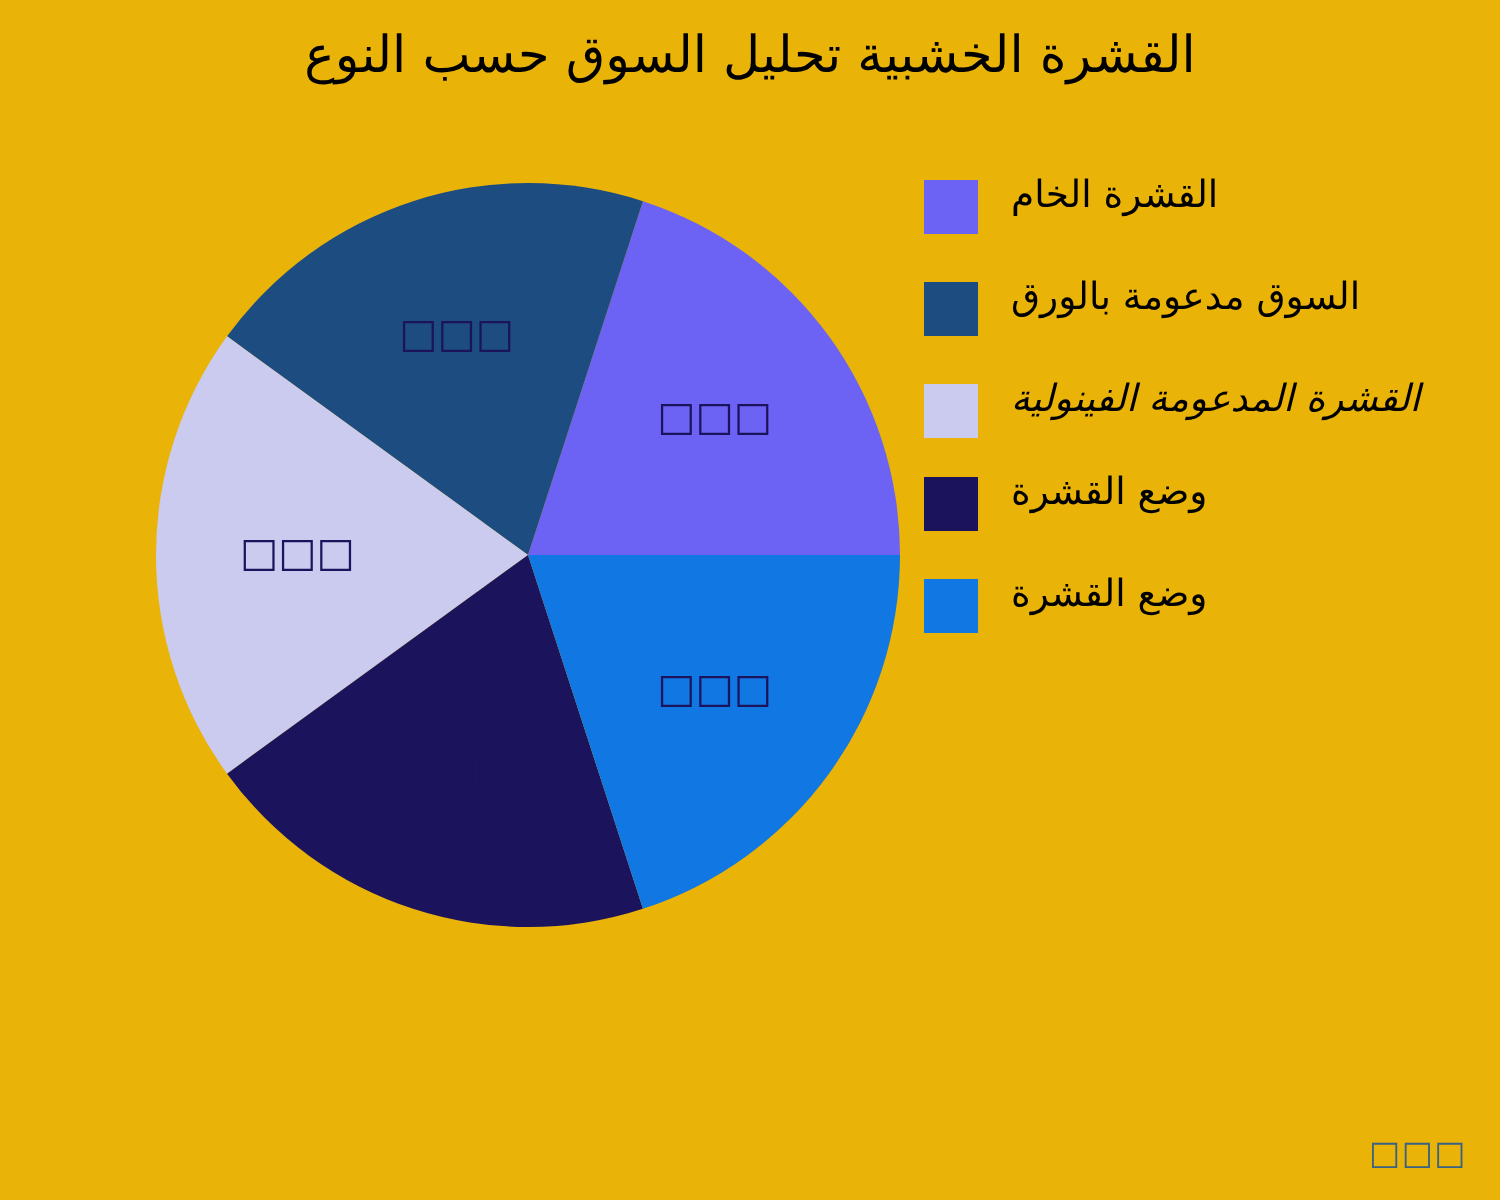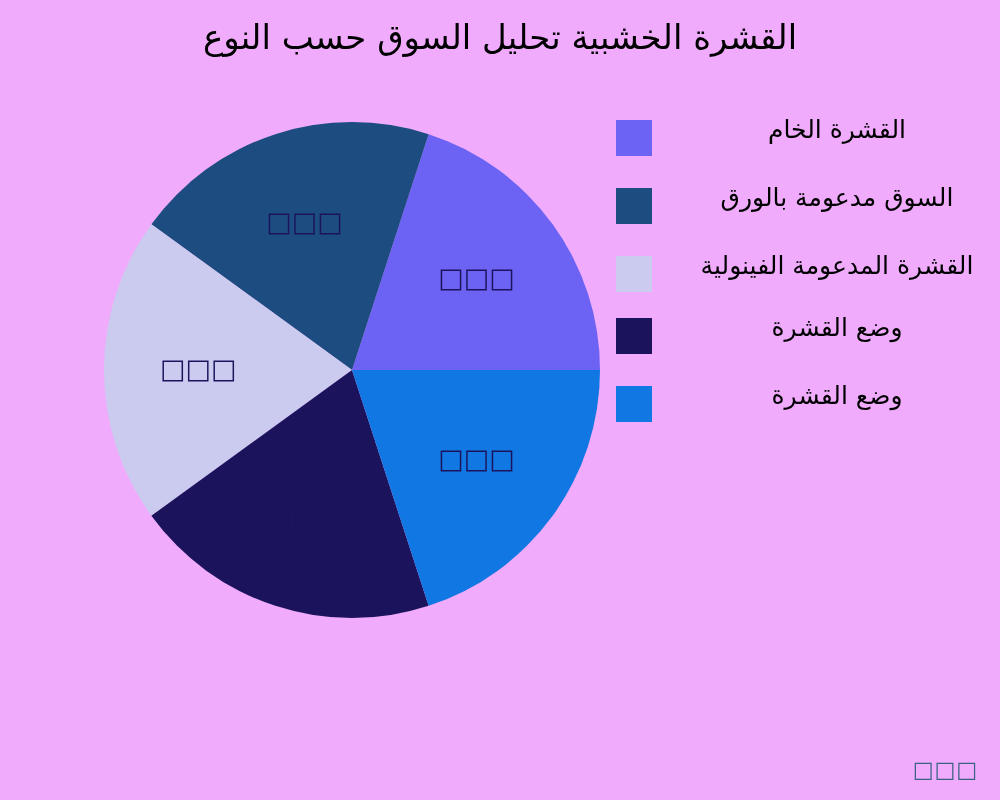--- a/index.html
+++ b/index.html
@@ -9,21 +9,21 @@
     height: 800px;
     background: #ffffff;
     font-family: "DejaVu Sans", sans-serif;
     overflow: hidden;
   }
 
   #figure {
     position: relative;
     width: 1000px;
     height: 800px;
-    background: #f0abfc;
+    background: #eab308;
   }
 
   
   #chart-title {
     position: absolute;
     left: 0;
     top: 18px;
     width: 1000px;
     text-align: center;
     font-family: "DejaVu Sans", sans-serif;
@@ -74,24 +74,24 @@
     margin-top: 4px;
   }
   .legend-label {
     margin-left: 22px;
     font-family: "DejaVu Sans", sans-serif;
     font-size: 25px;
     color: #000000;
     line-height: 1.12;
     direction: rtl;
     unicode-bidi: plaintext;
-    text-align: center;
+    text-align: left;
     flex: 1 1 auto;
   }
-  .legend-row.two-line { margin-bottom: 18px; }
+  .legend-row.two-line { margin-bottom: 18px; font-style: italic; }
 
   
   #corner-mark {
     position: absolute;
     right: 22px;
     bottom: 18px;
     font-family: "DejaVu Sans", sans-serif;
     font-size: 22px;
     color: #3a6282;
     letter-spacing: 1px;

